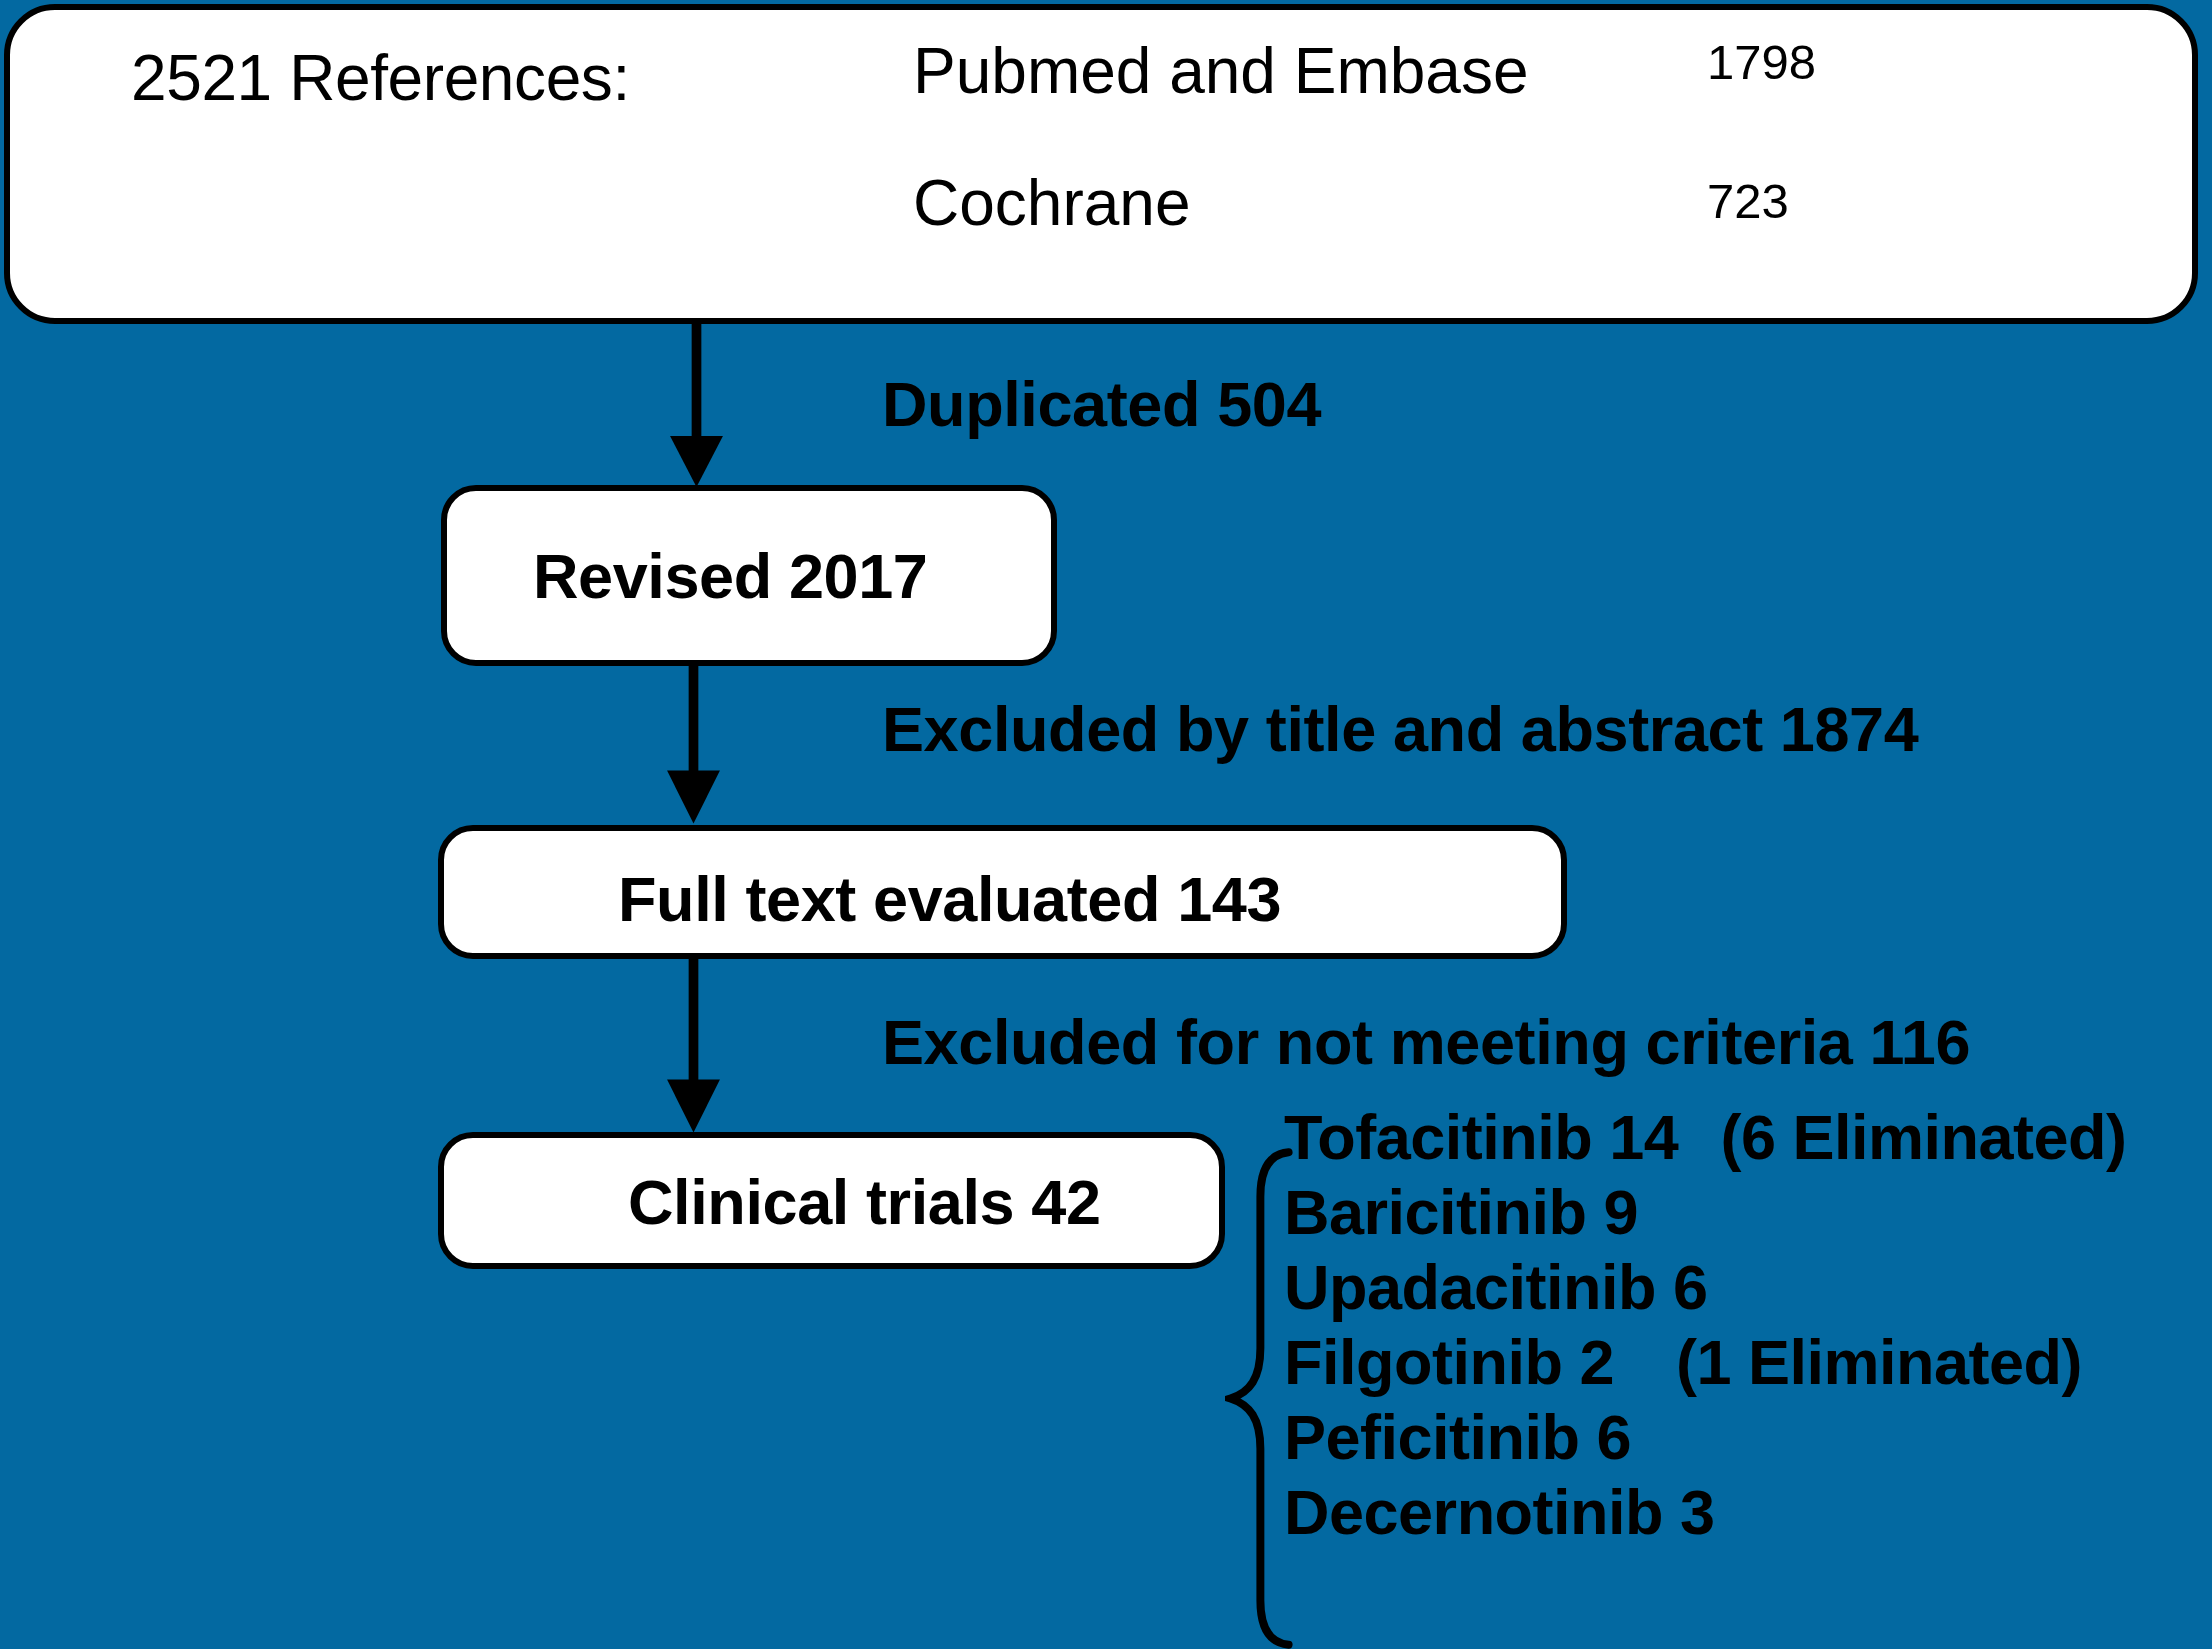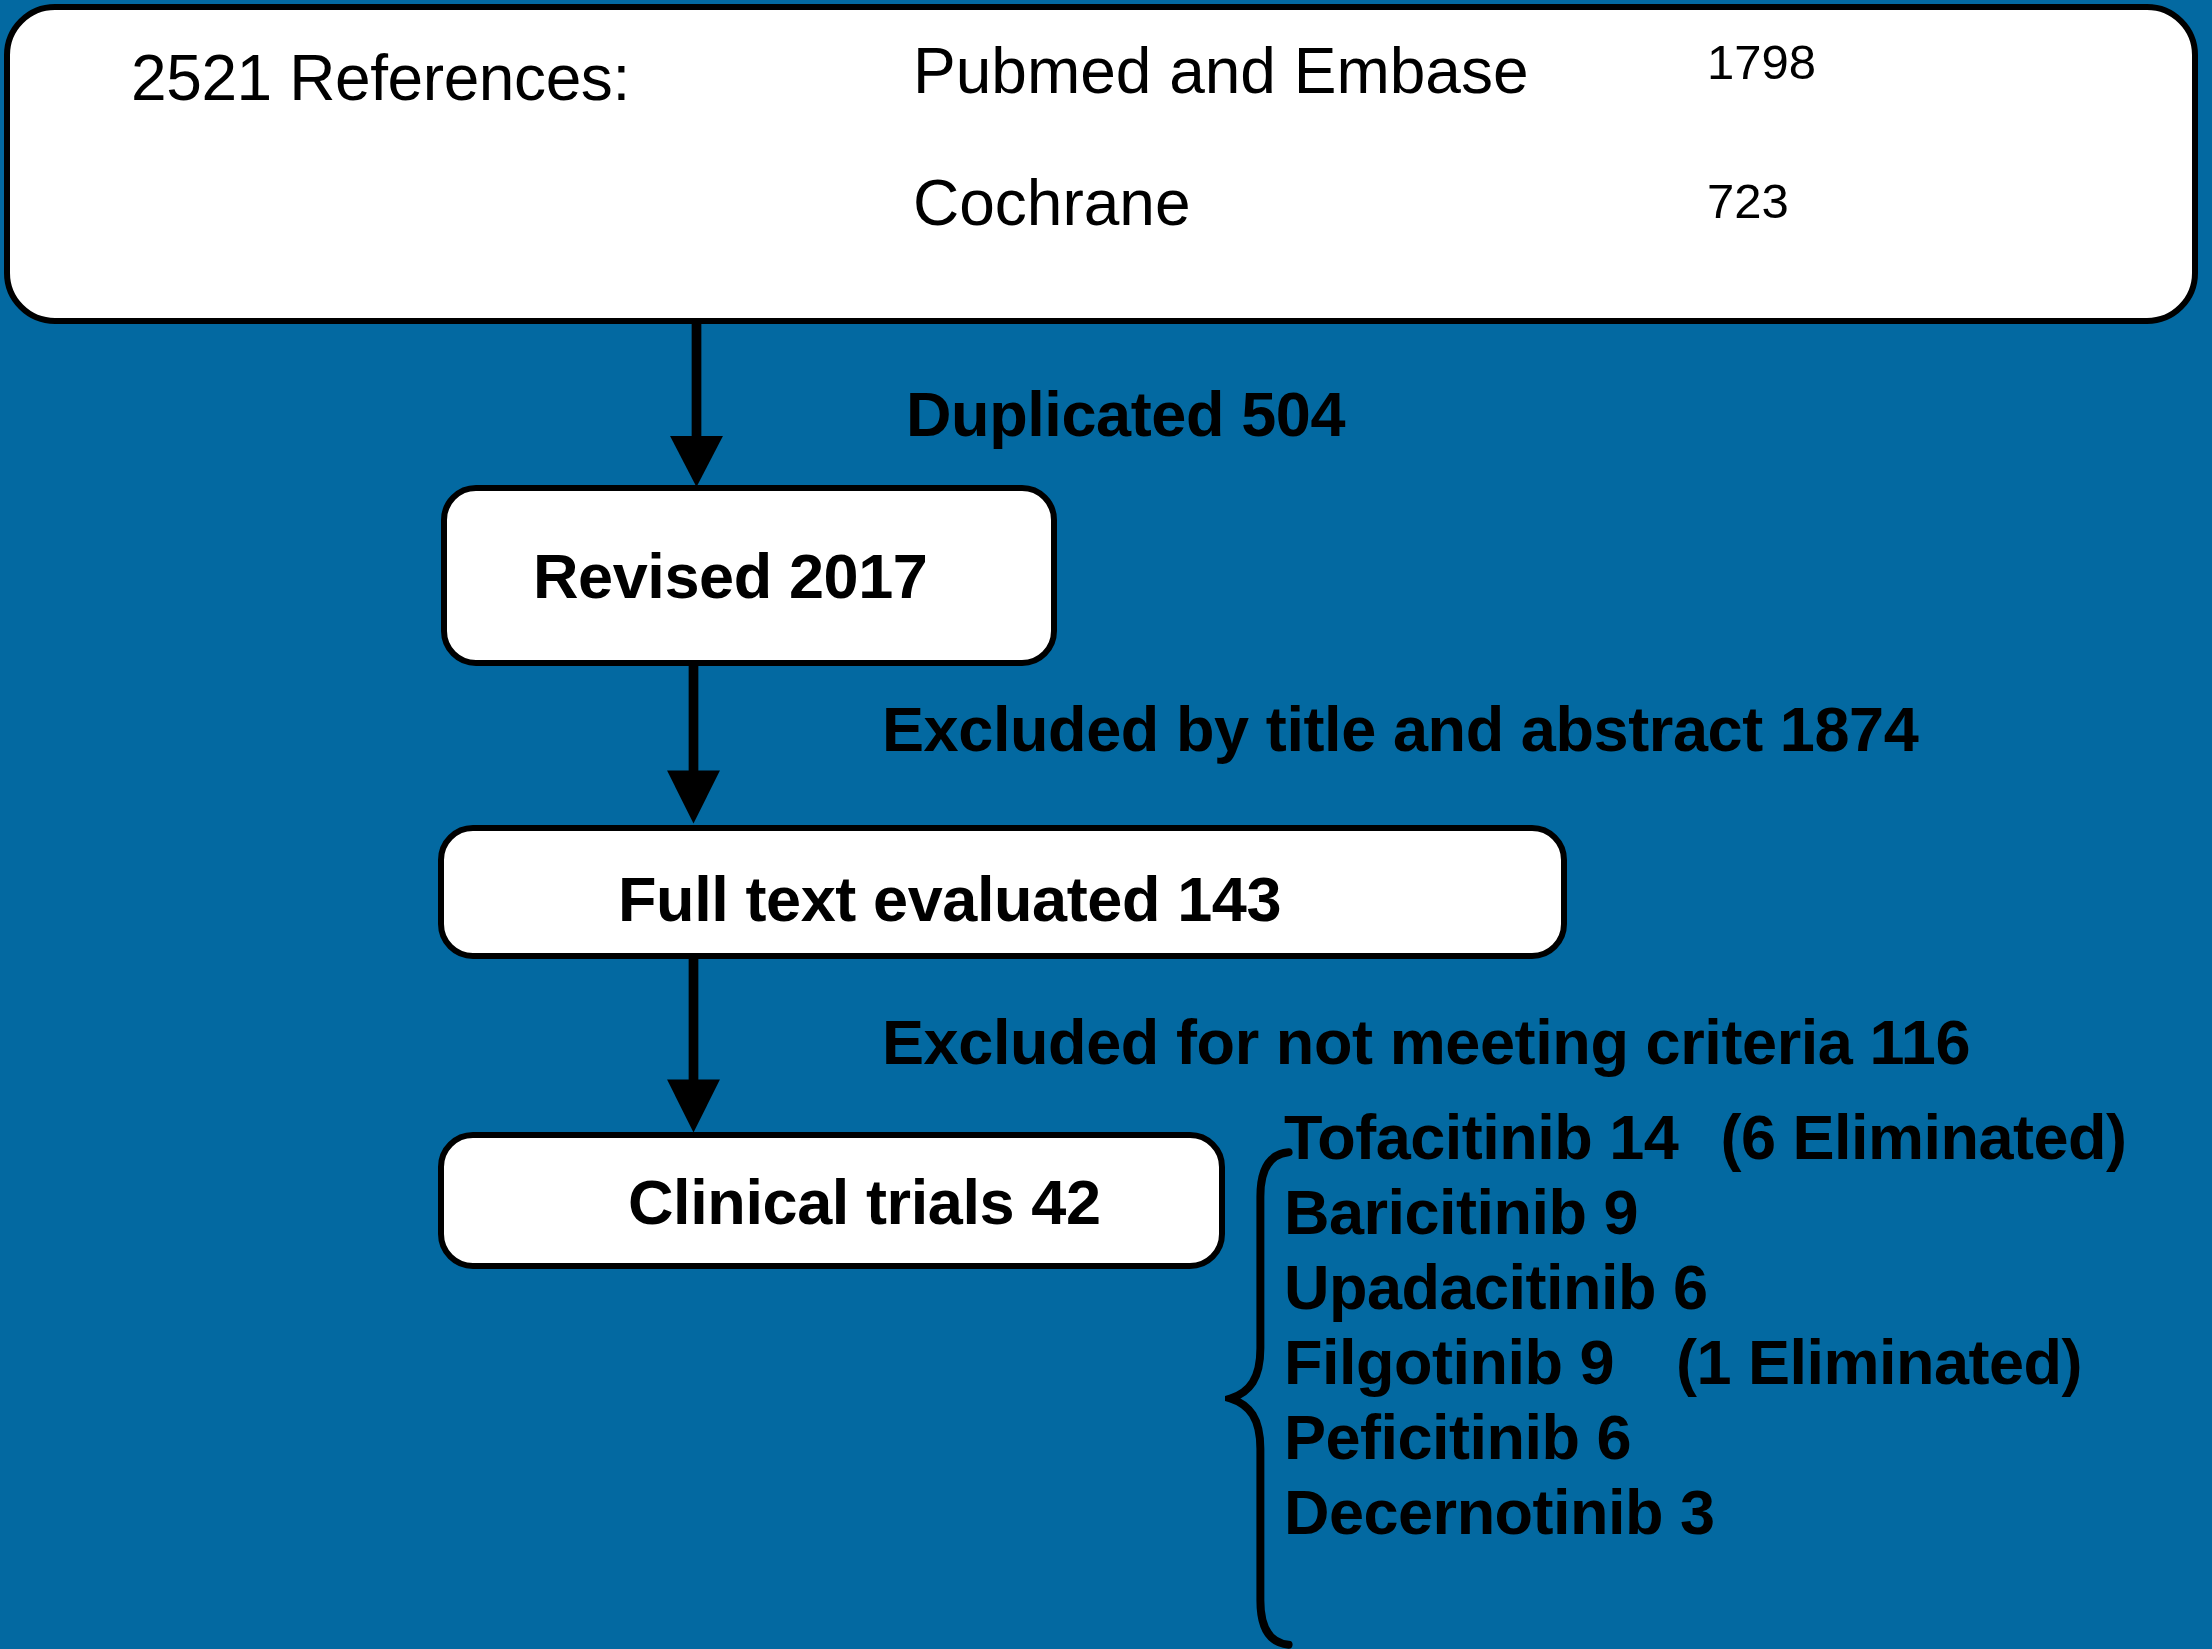--- a/index.html
+++ b/index.html
@@ -78,21 +78,21 @@
   .arrow svg { display: block; }
 
   
   .side-caption {
     position: absolute;
     font-weight: 700;
     font-size: 63px;
     white-space: nowrap;
     letter-spacing: -0.4px;
   }
-  .cap-0 { left: 882px; top: 378px; margin-left: 24px;  }
+  .cap-0 { left: 882px; top: 368px;  }
   .cap-1 { left: 882px; top: 693px;  }
   .cap-2 { left: 882px; top: 1006px; }
 
   
   .brace {
     position: absolute;
     left: 1225px;
     top: 1147px;
   }
   .brace svg { display: block; }
@@ -194,21 +194,21 @@
       <span class="drug-name">Baricitinib 9</span>
       <span class="drug-note"></span>
     </div>
 
     <div class="drug-row">
       <span class="drug-name">Upadacitinib 6</span>
       <span class="drug-note"></span>
     </div>
 
     <div class="drug-row">
-      <span class="drug-name">Filgotinib 9</span>
+      <span class="drug-name">Filgotinib 2</span>
       <span class="drug-note note-filgo">(1 Eliminated)</span>
     </div>
 
     <div class="drug-row">
       <span class="drug-name">Peficitinib 6</span>
       <span class="drug-note"></span>
     </div>
 
     <div class="drug-row">
       <span class="drug-name">Decernotinib 3</span>

